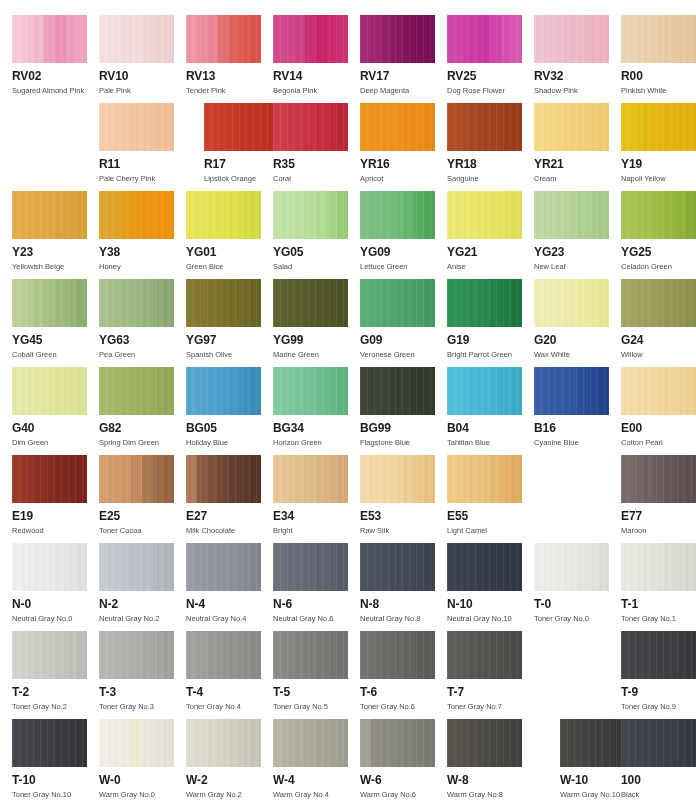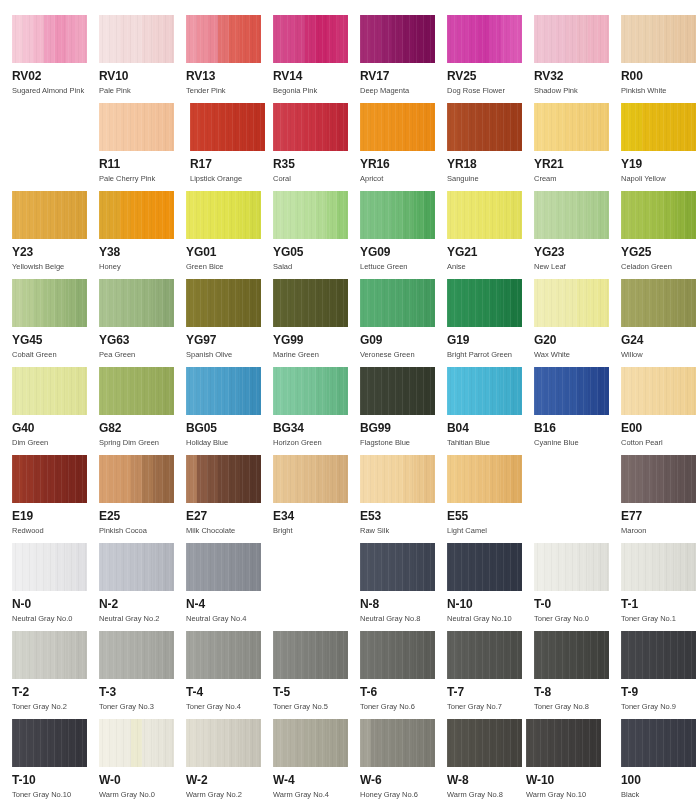--- a/index.html
+++ b/index.html
@@ -222,21 +222,21 @@
           <i style="background: rgb(244, 198, 160);"></i>
           <i style="background: rgb(243, 196, 157);"></i>
           <i style="background: rgb(242, 193, 154);"></i>
           <i style="background: rgb(241, 191, 151);"></i>
         </div>
         <div class="swatch-grain"></div>
       </div>
       <div class="swatch-code">R11</div>
       <div class="swatch-name">Pale Cherry Pink</div>
     </div>
-    <div class="swatch-cell" style="left: 190px; top: 103px;">
+    <div class="swatch-cell" style="left: 204px; top: 103px;">
       <div class="swatch-chip" style="width: 75px; height: 48px;">
         <div class="swatch-bands">
           <i style="background: rgb(204, 64, 44);"></i>
           <i style="background: rgb(201, 60, 41);"></i>
           <i style="background: rgb(198, 58, 39);"></i>
           <i style="background: rgb(195, 55, 37);"></i>
           <i style="background: rgb(192, 52, 35);"></i>
           <i style="background: rgb(190, 50, 34);"></i>
           <i style="background: rgb(188, 48, 32);"></i>
         </div>
@@ -732,21 +732,21 @@
           <i style="background: rgb(212, 155, 106);"></i>
           <i style="background: rgb(208, 151, 102);"></i>
           <i style="background: rgb(192, 138, 94);"></i>
           <i style="background: rgb(171, 121, 80);"></i>
           <i style="background: rgb(156, 108, 72);"></i>
           <i style="background: rgb(149, 102, 66);"></i>
         </div>
         <div class="swatch-grain"></div>
       </div>
       <div class="swatch-code">E25</div>
-      <div class="swatch-name">Pinkish Cocoa</div>
+      <div class="swatch-name">Toner Cocoa</div>
     </div>
     <div class="swatch-cell" style="left: 186px; top: 455px;">
       <div class="swatch-chip" style="width: 75px; height: 48px;">
         <div class="swatch-bands">
           <i style="background: rgb(176, 124, 90);"></i>
           <i style="background: rgb(138, 90, 67);"></i>
           <i style="background: rgb(126, 81, 60);"></i>
           <i style="background: rgb(111, 70, 52);"></i>
           <i style="background: rgb(102, 64, 47);"></i>
           <i style="background: rgb(94, 58, 43);"></i>
@@ -862,20 +862,36 @@
           <i style="background: rgb(143, 147, 155);"></i>
           <i style="background: rgb(139, 143, 151);"></i>
           <i style="background: rgb(135, 139, 147);"></i>
           <i style="background: rgb(131, 135, 143);"></i>
         </div>
         <div class="swatch-grain"></div>
       </div>
       <div class="swatch-code">N-4</div>
       <div class="swatch-name">Neutral Gray No.4</div>
     </div>
+    <div class="swatch-cell" style="left: 273px; top: 543px;">
+      <div class="swatch-chip" style="width: 75px; height: 48px;">
+        <div class="swatch-bands">
+          <i style="background: rgb(108, 113, 124);"></i>
+          <i style="background: rgb(105, 110, 121);"></i>
+          <i style="background: rgb(102, 107, 118);"></i>
+          <i style="background: rgb(99, 104, 115);"></i>
+          <i style="background: rgb(95, 100, 111);"></i>
+          <i style="background: rgb(91, 96, 107);"></i>
+          <i style="background: rgb(87, 92, 103);"></i>
+        </div>
+        <div class="swatch-grain"></div>
+      </div>
+      <div class="swatch-code">N-6</div>
+      <div class="swatch-name">Neutral Gray No.6</div>
+    </div>
     <div class="swatch-cell" style="left: 360px; top: 543px;">
       <div class="swatch-chip" style="width: 75px; height: 48px;">
         <div class="swatch-bands">
           <i style="background: rgb(76, 82, 96);"></i>
           <i style="background: rgb(74, 80, 94);"></i>
           <i style="background: rgb(72, 78, 92);"></i>
           <i style="background: rgb(70, 76, 90);"></i>
           <i style="background: rgb(67, 73, 87);"></i>
           <i style="background: rgb(64, 70, 84);"></i>
           <i style="background: rgb(61, 67, 81);"></i>
@@ -1022,36 +1038,20 @@
           <i style="background: rgb(84, 85, 81);"></i>
           <i style="background: rgb(81, 82, 78);"></i>
           <i style="background: rgb(78, 79, 75);"></i>
           <i style="background: rgb(75, 76, 72);"></i>
         </div>
         <div class="swatch-grain"></div>
       </div>
       <div class="swatch-code">T-7</div>
       <div class="swatch-name">Toner Gray No.7</div>
     </div>
-    <div class="swatch-cell" style="left: 534px; top: 631px;">
-      <div class="swatch-chip" style="width: 75px; height: 48px;">
-        <div class="swatch-bands">
-          <i style="background: rgb(81, 82, 78);"></i>
-          <i style="background: rgb(78, 79, 75);"></i>
-          <i style="background: rgb(75, 76, 72);"></i>
-          <i style="background: rgb(72, 73, 69);"></i>
-          <i style="background: rgb(69, 70, 66);"></i>
-          <i style="background: rgb(66, 67, 63);"></i>
-          <i style="background: rgb(63, 64, 60);"></i>
-        </div>
-        <div class="swatch-grain"></div>
-      </div>
-      <div class="swatch-code">T-8</div>
-      <div class="swatch-name">Toner Gray No.8</div>
-    </div>
     <div class="swatch-cell" style="left: 621px; top: 631px;">
       <div class="swatch-chip" style="width: 75px; height: 48px;">
         <div class="swatch-bands">
           <i style="background: rgb(69, 70, 74);"></i>
           <i style="background: rgb(67, 68, 72);"></i>
           <i style="background: rgb(65, 66, 70);"></i>
           <i style="background: rgb(63, 64, 68);"></i>
           <i style="background: rgb(61, 62, 66);"></i>
           <i style="background: rgb(59, 60, 64);"></i>
           <i style="background: rgb(57, 58, 62);"></i>
@@ -1132,39 +1132,39 @@
           <i style="background: rgb(143, 141, 131);"></i>
           <i style="background: rgb(139, 138, 128);"></i>
           <i style="background: rgb(135, 134, 124);"></i>
           <i style="background: rgb(131, 130, 121);"></i>
           <i style="background: rgb(127, 126, 117);"></i>
           <i style="background: rgb(123, 122, 113);"></i>
         </div>
         <div class="swatch-grain"></div>
       </div>
       <div class="swatch-code">W-6</div>
-      <div class="swatch-name">Honey Gray No.6</div>
+      <div class="swatch-name">Warm Gray No.6</div>
     </div>
     <div class="swatch-cell" style="left: 447px; top: 719px;">
       <div class="swatch-chip" style="width: 75px; height: 48px;">
         <div class="swatch-bands">
           <i style="background: rgb(86, 84, 76);"></i>
           <i style="background: rgb(83, 81, 74);"></i>
           <i style="background: rgb(80, 78, 71);"></i>
           <i style="background: rgb(77, 75, 69);"></i>
           <i style="background: rgb(74, 72, 66);"></i>
           <i style="background: rgb(71, 69, 64);"></i>
           <i style="background: rgb(68, 66, 61);"></i>
         </div>
         <div class="swatch-grain"></div>
       </div>
       <div class="swatch-code">W-8</div>
       <div class="swatch-name">Warm Gray No.8</div>
     </div>
-    <div class="swatch-cell" style="left: 526px; top: 719px;">
+    <div class="swatch-cell" style="left: 560px; top: 719px;">
       <div class="swatch-chip" style="width: 75px; height: 48px;">
         <div class="swatch-bands">
           <i style="background: rgb(75, 73, 70);"></i>
           <i style="background: rgb(72, 70, 68);"></i>
           <i style="background: rgb(69, 67, 65);"></i>
           <i style="background: rgb(66, 64, 63);"></i>
           <i style="background: rgb(63, 61, 60);"></i>
           <i style="background: rgb(60, 58, 57);"></i>
           <i style="background: rgb(57, 55, 54);"></i>
         </div>

